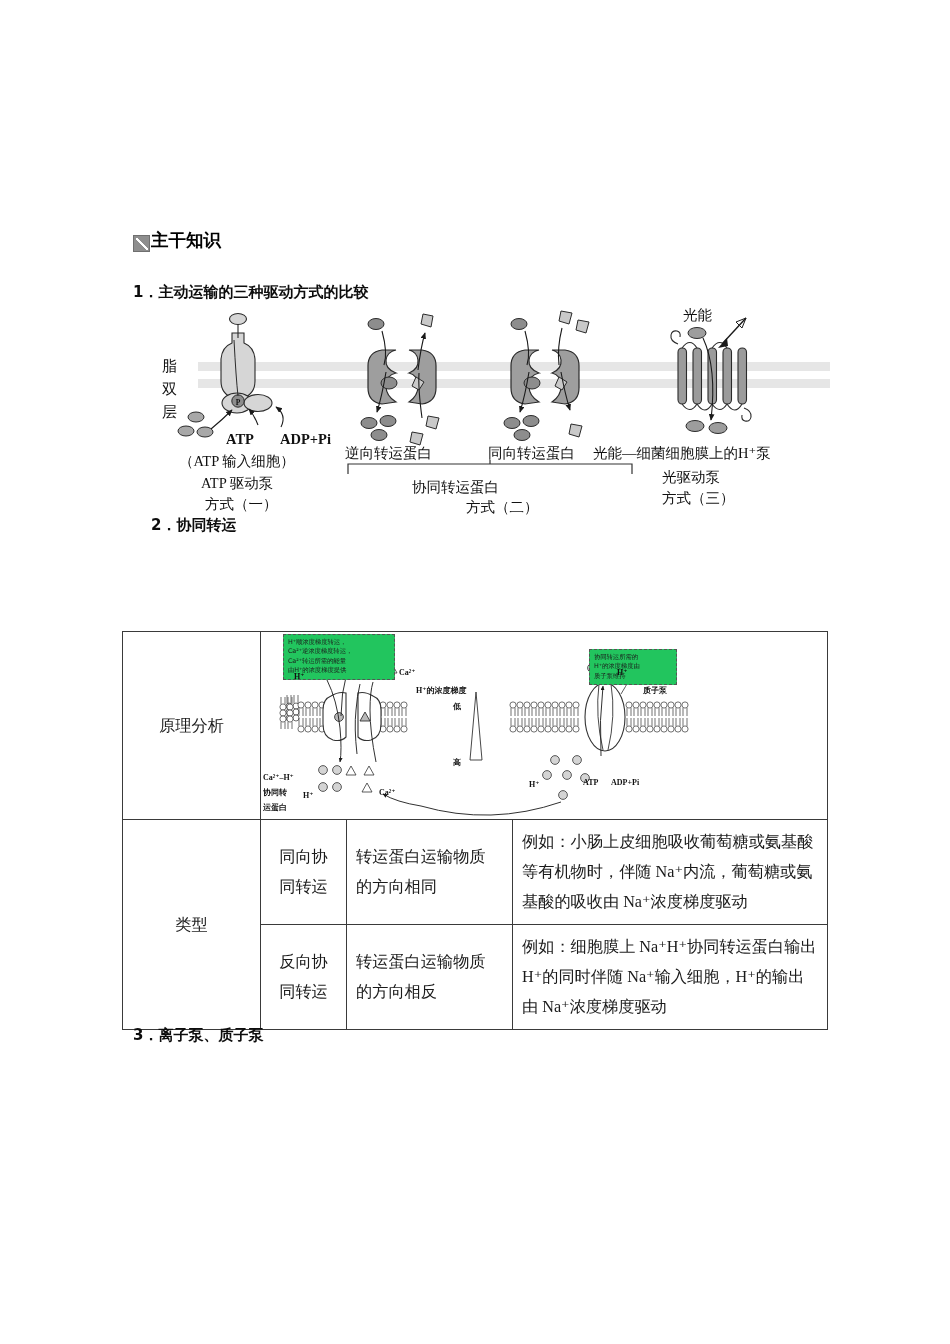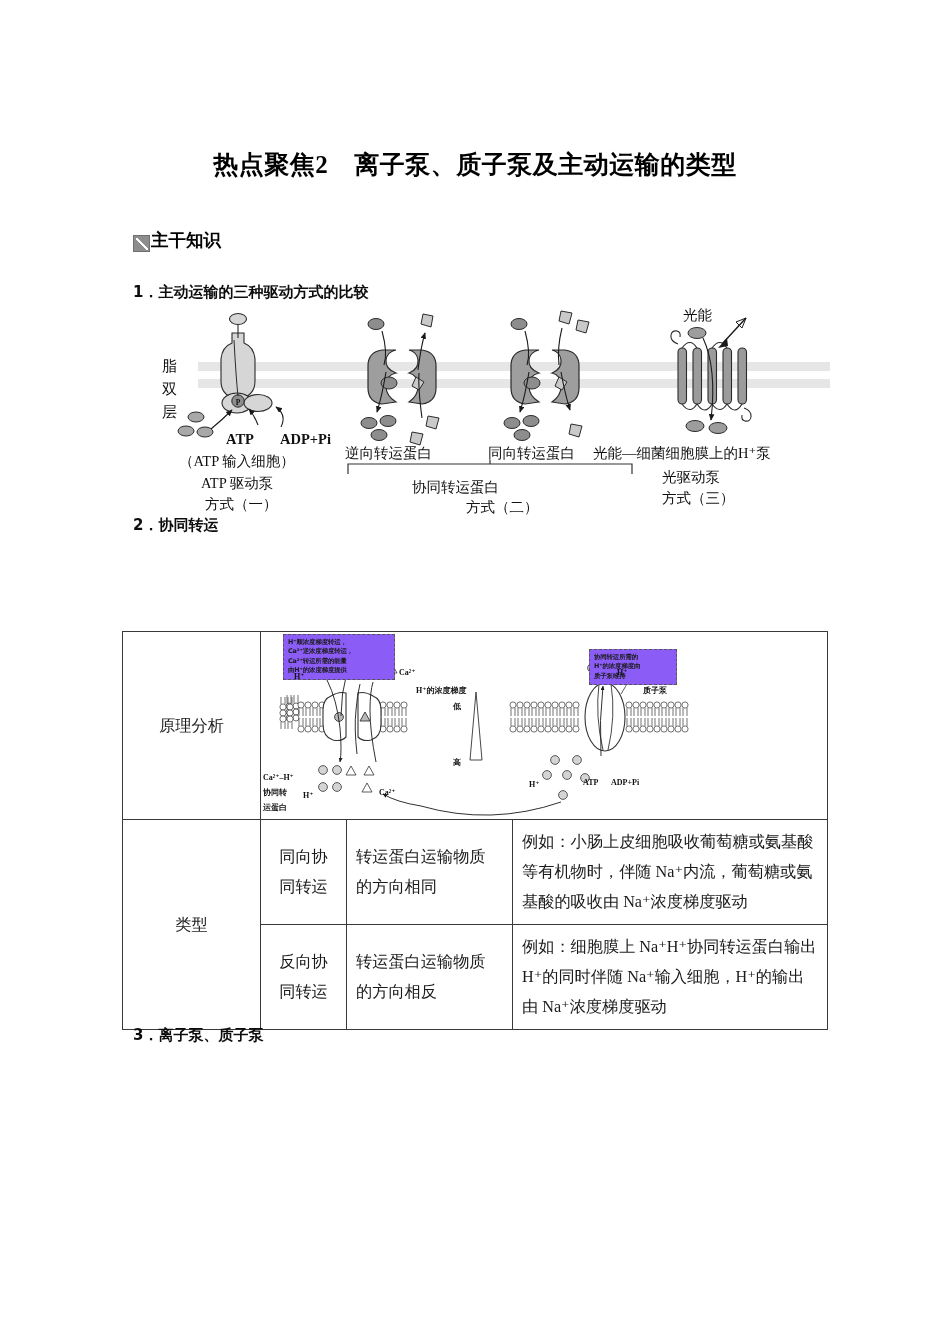--- a/index.html
+++ b/index.html
@@ -113,46 +113,43 @@
   .col-a { width: 138px; }
   .col-b { width: 86px; }
   .col-c { width: 166px; }
 
   
   .fig2wrap { position: absolute; left: 0; top: 0; width: 100%; height: 100%; }
 
   .callout {
     position: absolute;
     border: 1px dashed #555;
-    background: #8b5cf6;
+    background: #22c55e;
     padding: 3px 4px;
     font-family: "DejaVu Sans", "Liberation Sans", sans-serif;
     font-size: 6.4px;
     line-height: 9.4px;
     color: #1b1b1b;
-    font-weight: bold;
+    font-weight: normal;
     letter-spacing: -0.1px;
   }
   .f2lab {
     position: absolute;
     font-family: "Liberation Serif", "DejaVu Serif", serif;
     font-size: 8px;
     color: #111;
     white-space: nowrap;
   }
   .f2lab.b { font-weight: bold; }
 </style>
 </head>
 <body>
 
 <div class="page">
 
-  <div class="title">
-    <span>热点聚焦</span><span class="tnum">2</span><span class="gap"></span><span>离子泵、质子泵及主动运输的类型</span>
-  </div>
 
   <div class="sec-head">
     <span class="sec-icon"></span>
     <span class="sec-title">主干知识</span>
   </div>
 
   <div class="subhead" style="left:133px; top:283px;">1．主动运输的三种驱动方式的比较</div>
 
   <div class="fig1">
     <svg width="680" height="215" viewBox="0 0 680 215">
@@ -290,21 +287,21 @@
     <svg style="position:absolute; left:196px; top:160px;" width="290" height="16">
       <path d="M2 14 V4 H286 V14 M144 4 V0" stroke="#333" stroke-width="1.2" fill="none"></path>
     </svg>
 
     <div class="figtext" style="left:533px; top:6px; font-size:14.5px;">光能</div>
     <div class="figtext" style="left:443px; top:144px; font-size:14.5px;">光能—细菌细胞膜上的H⁺泵</div>
     <div class="figtext" style="left:512px; top:168px; font-size:14.5px;">光驱动泵</div>
     <div class="figtext" style="left:512px; top:189px; font-size:14.5px;">方式（三）</div>
   </div>
 
-  <div class="subhead" style="left:133px; top:516px;">2．协同转运</div>
+  <div class="subhead" style="left:151px; top:516px;">2．协同转运</div>
 
 
   <table class="tbl">
     <tbody>
       <tr>
         <td class="col-a ctr">原理分析</td>
         <td class="figcell" colspan="3">
 
           <div class="fig2wrap">
             <svg width="566" height="188" viewBox="0 0 566 188">

